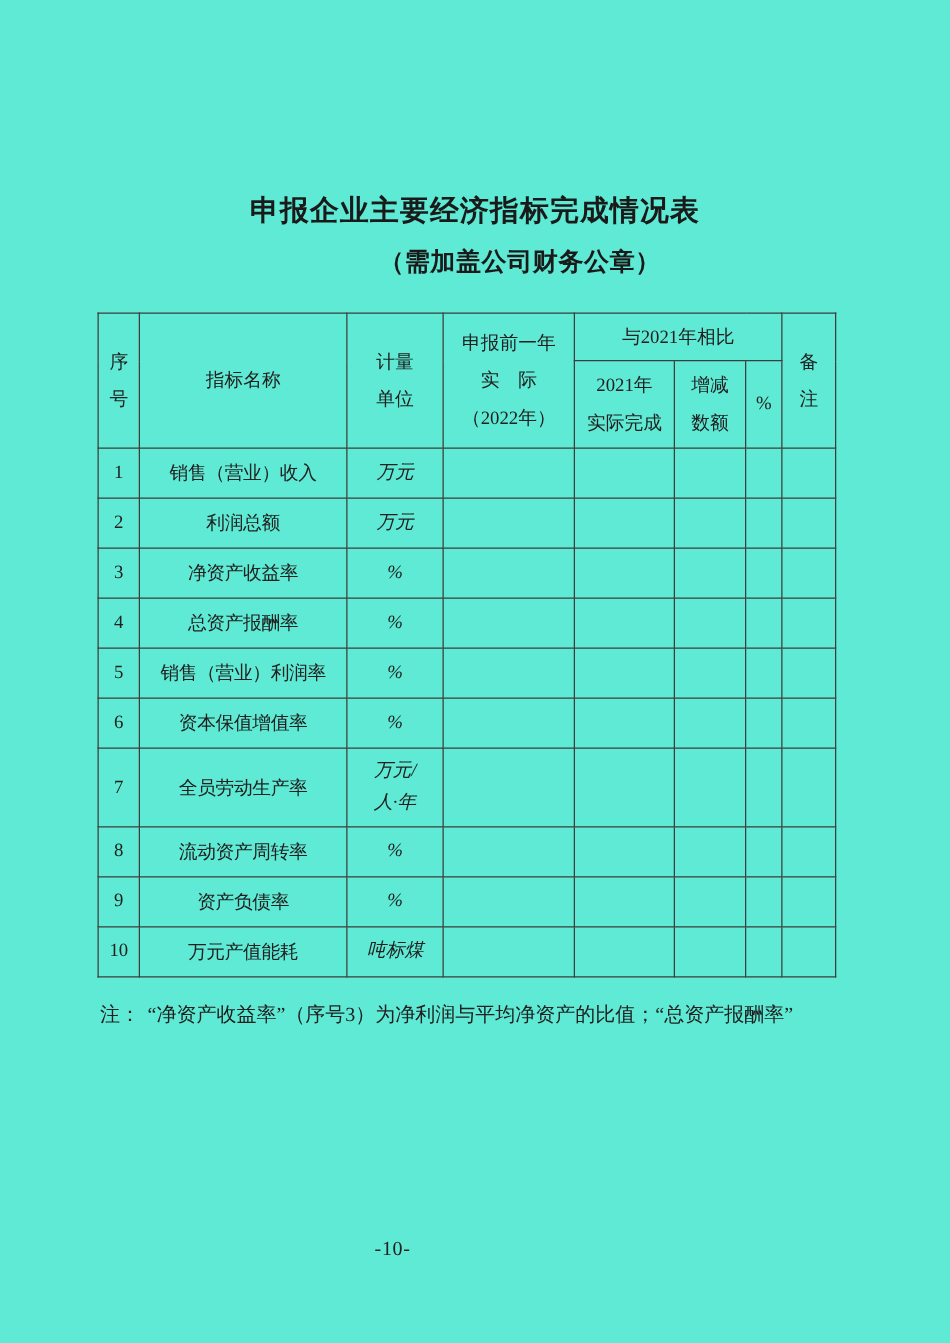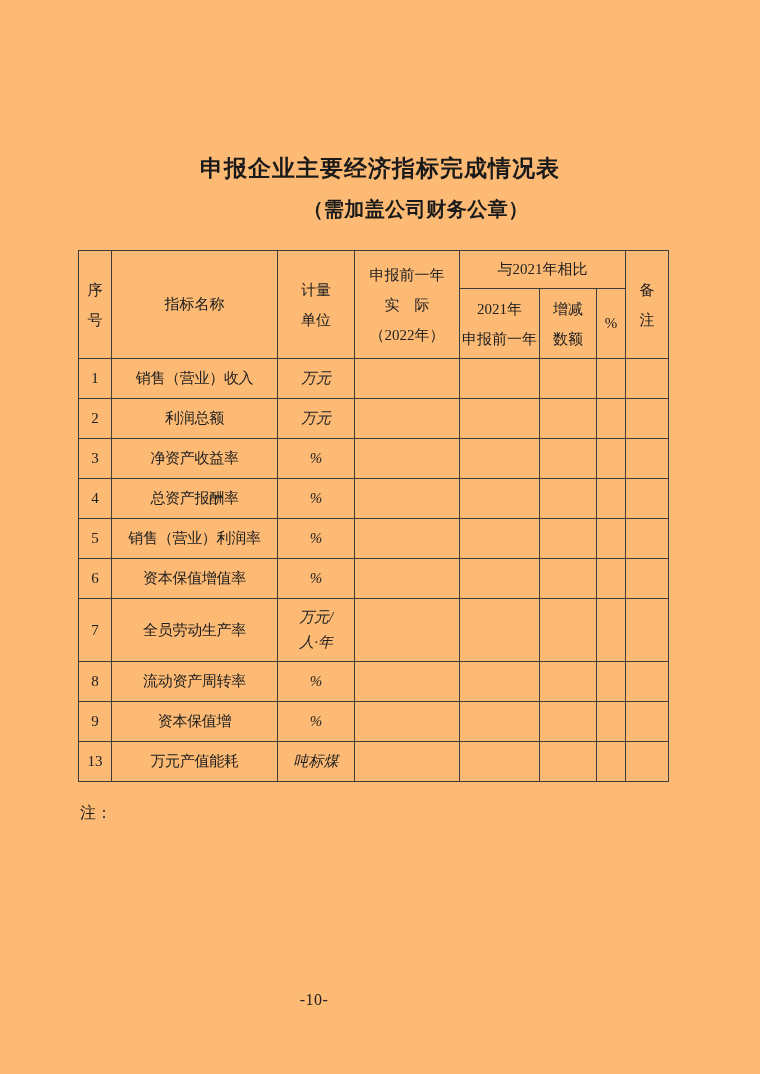--- a/index.html
+++ b/index.html
@@ -4,21 +4,21 @@
 <style>
   html, body {
     margin: 0;
     padding: 0;
     background: #ffffff;
   }
   .page {
     position: relative;
     width: 760px;
     height: 1074px;
-    background: #fdba74;
+    background: #5eead4;
     font-family: "Liberation Serif", serif;
     color: #202020;
     overflow: hidden;
   }
   .doc-title {
     position: absolute;
     top: 153px;
     left: 0;
     width: 760px;
     text-align: center;
@@ -139,21 +139,21 @@
 单位</th>
         <th rowspan="2" class="multiline">申报前一年
 实　际
 （2022年）</th>
         <th colspan="3">与2021年相比</th>
         <th rowspan="2" class="multiline">备
 注</th>
       </tr>
       <tr class="header-row-2">
         <th class="multiline">2021年
-申报前一年</th>
+实际完成</th>
         <th class="multiline">增减
 数额</th>
         <th>%</th>
       </tr>
     </thead>
     <tbody>
     <tr class="body-row">
       <td>1</td>
       <td class="name-cell">销售（营业）收入</td>
       <td class="unit-cell">万元</td>
@@ -237,43 +237,44 @@
       <td class="unit-cell">%</td>
       <td></td>
       <td></td>
       <td></td>
       <td></td>
       <td></td>
     </tr>
 
     <tr class="body-row">
       <td>9</td>
-      <td class="name-cell">资本保值增</td>
-      <td class="unit-cell">%</td>
-      <td></td>
-      <td></td>
-      <td></td>
-      <td></td>
-      <td></td>
-    </tr>
-
-    <tr class="body-row">
-      <td>13</td>
+      <td class="name-cell">资产负债率</td>
+      <td class="unit-cell">%</td>
+      <td></td>
+      <td></td>
+      <td></td>
+      <td></td>
+      <td></td>
+    </tr>
+
+    <tr class="body-row">
+      <td>10</td>
       <td class="name-cell">万元产值能耗</td>
       <td class="unit-cell">吨标煤</td>
       <td></td>
       <td></td>
       <td></td>
       <td></td>
       <td></td>
     </tr>
   </tbody>
   </table>
 
   <div class="note">
     <div class="note-label">注：</div>
     <div class="note-lines">
+        <div class="note-line">“净资产收益率”（序号3）为净利润与平均净资产的比值；“总资产报酬率”</div>
       </div>
   </div>
 
   <div class="page-number">-10-</div>
 
 </div>
 
 </body></html>

